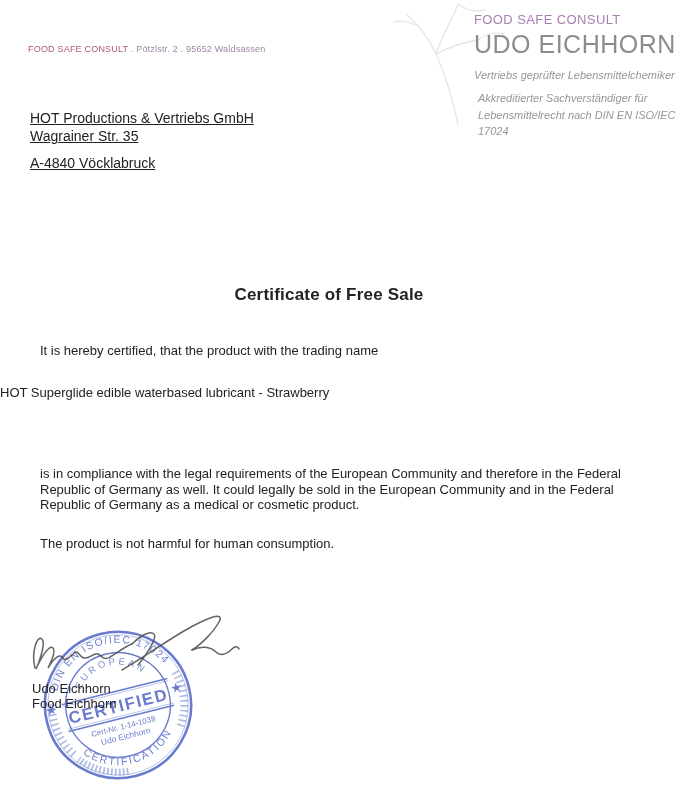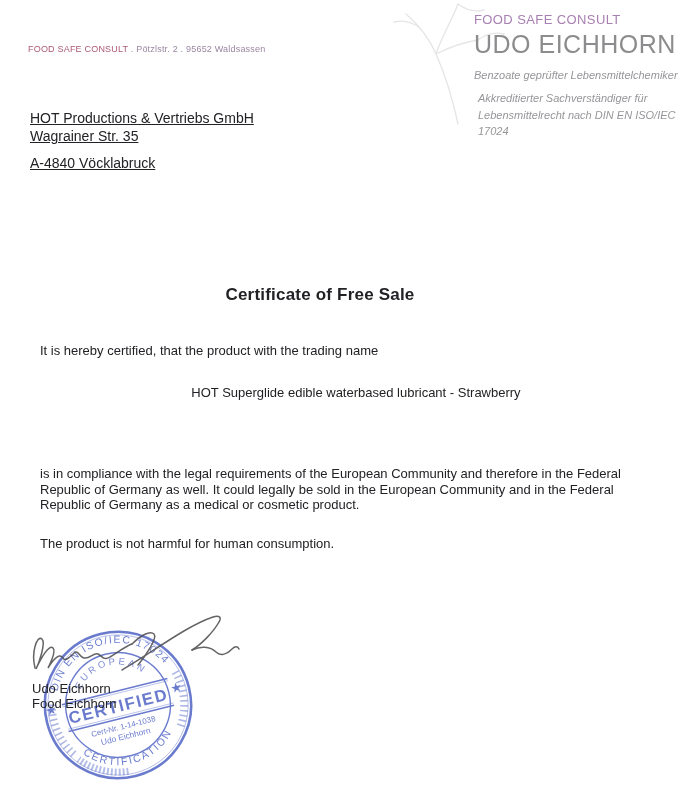--- a/index.html
+++ b/index.html
@@ -16,24 +16,24 @@
   .lh-brand{font-size:13px;color:#a87fb2;letter-spacing:.4px;margin:0 0 3px;}
   .lh-name{font-size:25px;color:#8c8c8e;letter-spacing:.5px;font-weight:400;margin:0 0 10px;white-space:nowrap;}
   .lh-cred{font-size:11px;font-style:italic;color:#96969a;margin:0 0 9px;}
   .lh-accr{font-size:11px;font-style:italic;color:#96969a;line-height:1.5;margin:4px;}
   .watermark{position:absolute;left:392px;top:0;opacity:.8;}
   
   .recipient{position:absolute;left:30px;top:109px;font-size:14px;line-height:18px;text-decoration:underline;}
   .recipient .city{margin-top:9px;}
   .dateline{position:absolute;left:433px;top:199px;font-size:14px;}
   
-  .title{position:absolute;left:0;top:285px;width:640px;text-align:center;font-size:17px;font-weight:bold;letter-spacing:.2px;}
+  .title{position:absolute;left:0;top:285px;width:640px;text-align:center;font-size:17px;font-weight:bold;letter-spacing:.2px;padding-left:9px;}
   .para{position:absolute;left:40px;font-size:13px;line-height:15.5px;}
   .intro{top:343px;}
-  .product{position:absolute;left:0;top:385px;width:640px;text-align:center;font-size:13px;padding-left:36px;}
+  .product{position:absolute;left:0;top:385px;width:640px;text-align:left;font-size:13px;}
   .ingredients-block{top:416px;width:600px;}
   .compliance{top:466px;width:604px;}
   .safety{top:536px;}
   
   .signer{position:absolute;left:32px;top:681px;font-size:13px;line-height:15px;z-index:3;}
   .stamp{position:absolute;left:39px;top:626px;z-index:1;}
   .sig{position:absolute;left:26px;top:608px;z-index:4;}
   .stamp text{font-family:"Liberation Sans",sans-serif;}
 </style>
 </head>
@@ -52,21 +52,21 @@
       <path d="M44,54 C56,48 72,42 86,40"></path>
       <path d="M28,28 C20,22 10,20 2,22"></path>
       <path d="M66,4 C74,10 84,12 92,10"></path>
       <path d="M86,40 C94,34 104,32 112,34"></path>
     </g>
   </svg>
 
   <div class="letterhead">
     <p class="lh-brand">FOOD SAFE CONSULT</p>
     <p class="lh-name">UDO EICHHORN</p>
-    <p class="lh-cred">Benzoate geprüfter Lebensmittelchemiker</p>
+    <p class="lh-cred">Vertriebs geprüfter Lebensmittelchemiker</p>
     <p class="lh-accr">
       <span>Akkreditierter Sachverständiger für</span><br>
       <span>Lebensmittelrecht nach DIN EN ISO/IEC 17024</span>
     </p>
   </div>
 
   <div class="recipient">
     <div>HOT Productions &amp; Vertriebs GmbH</div>
     <div>Wagrainer Str. 35</div>
     <div class="city">A-4840 Vöcklabruck</div>

